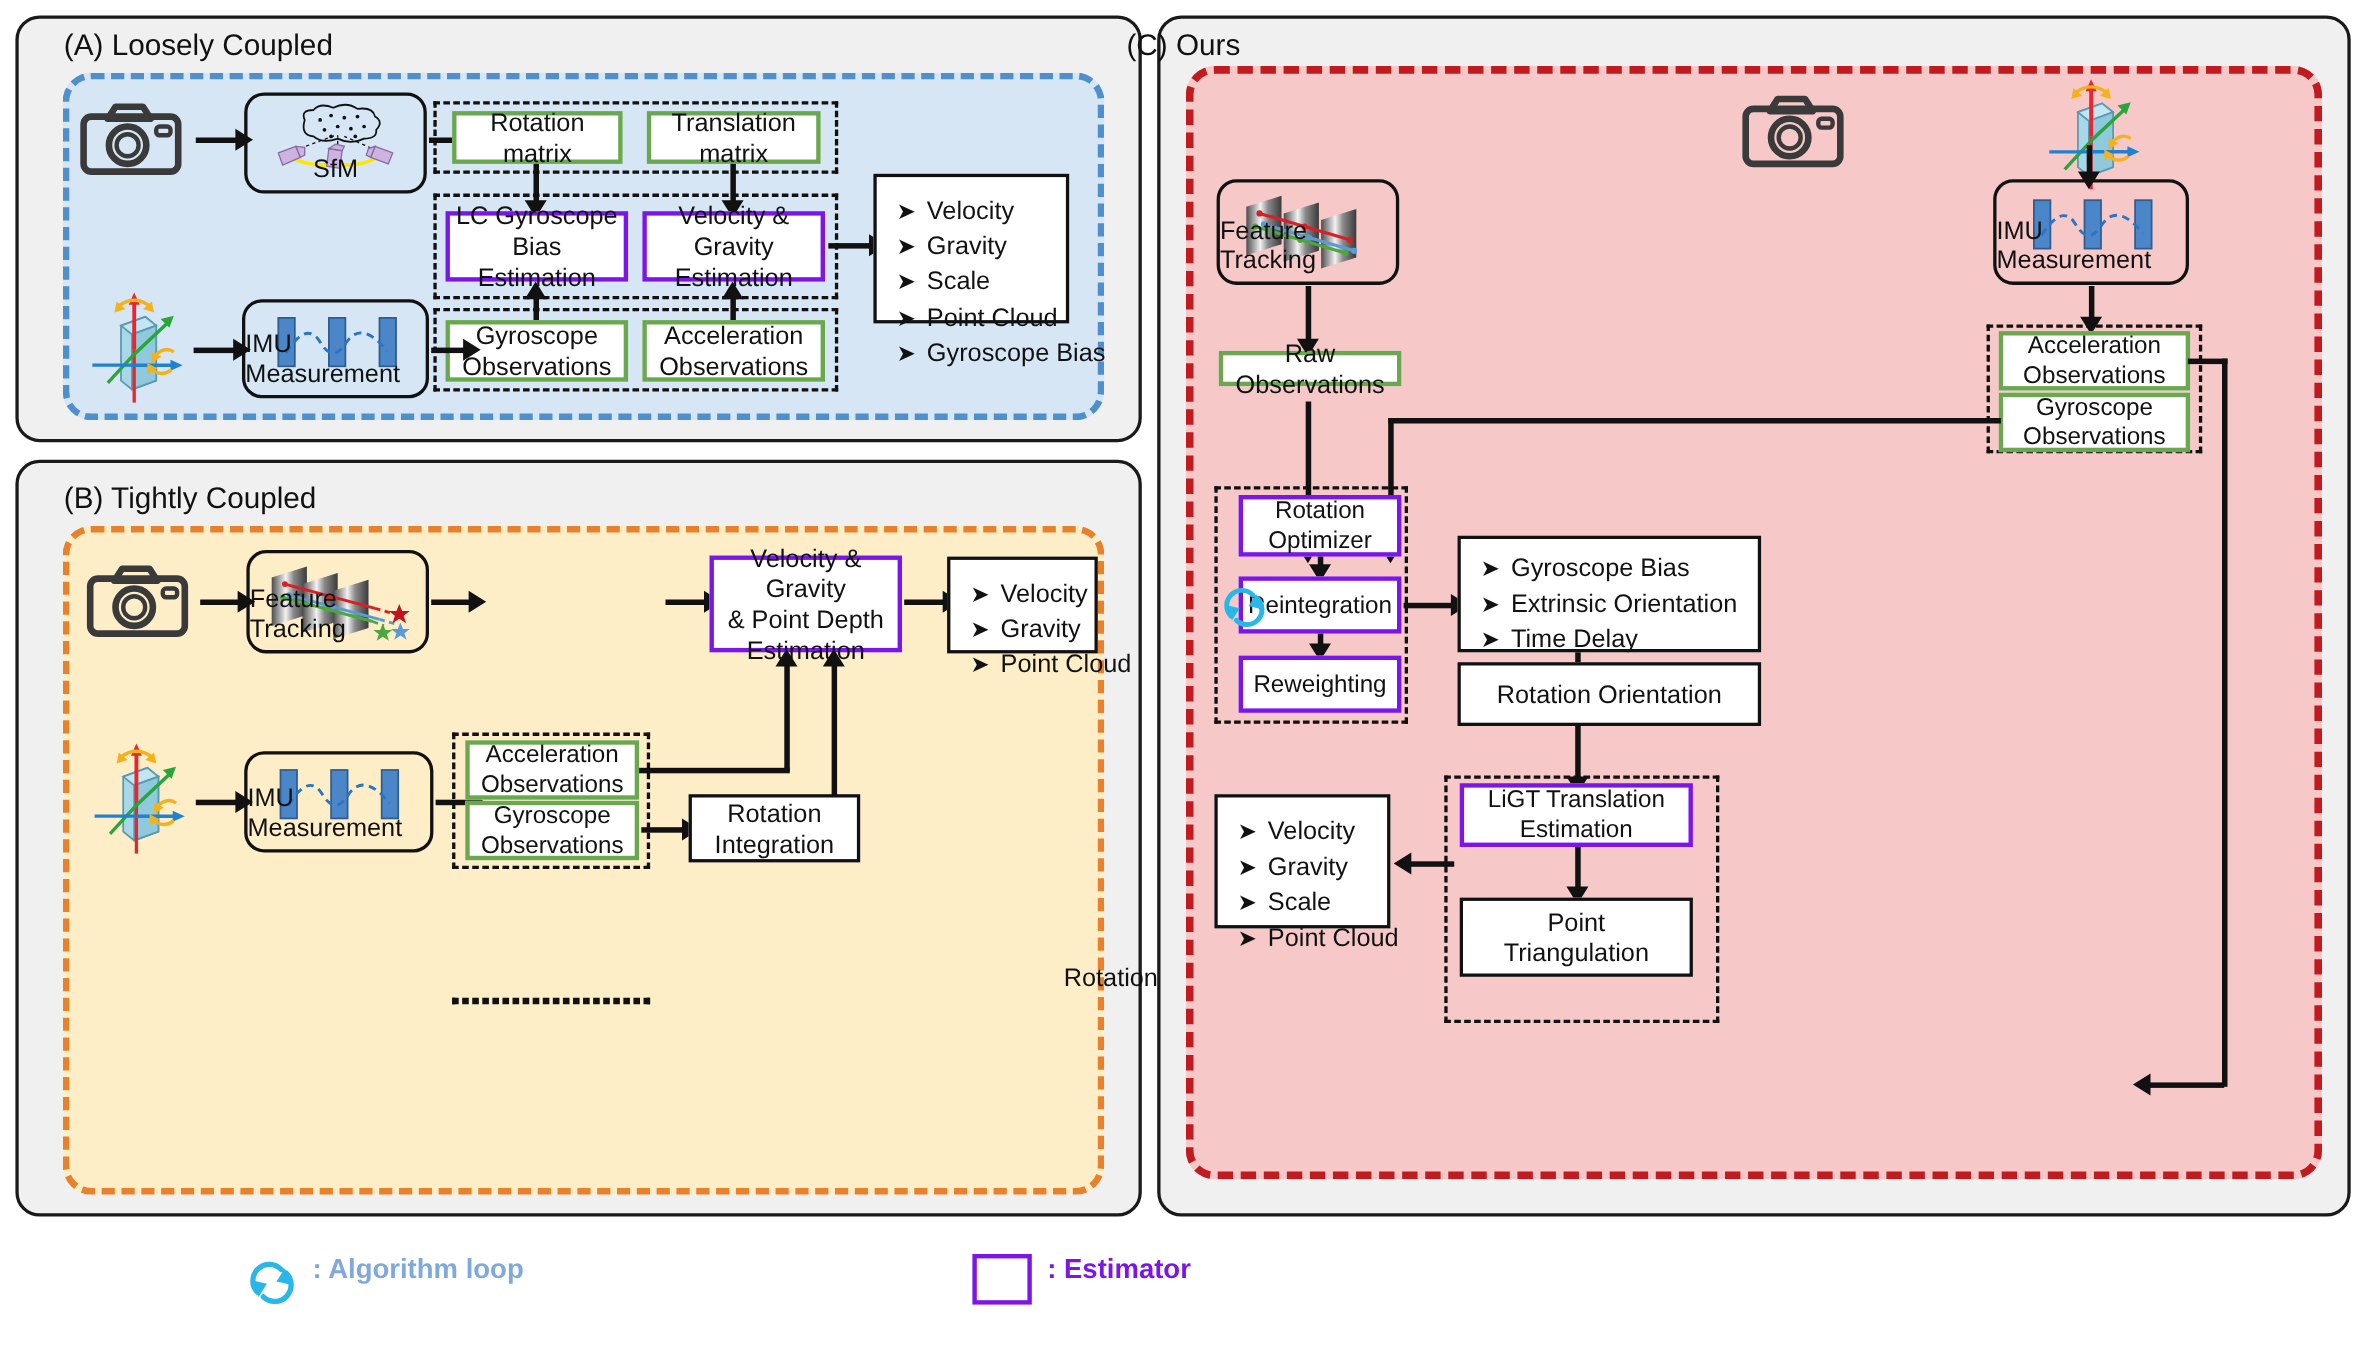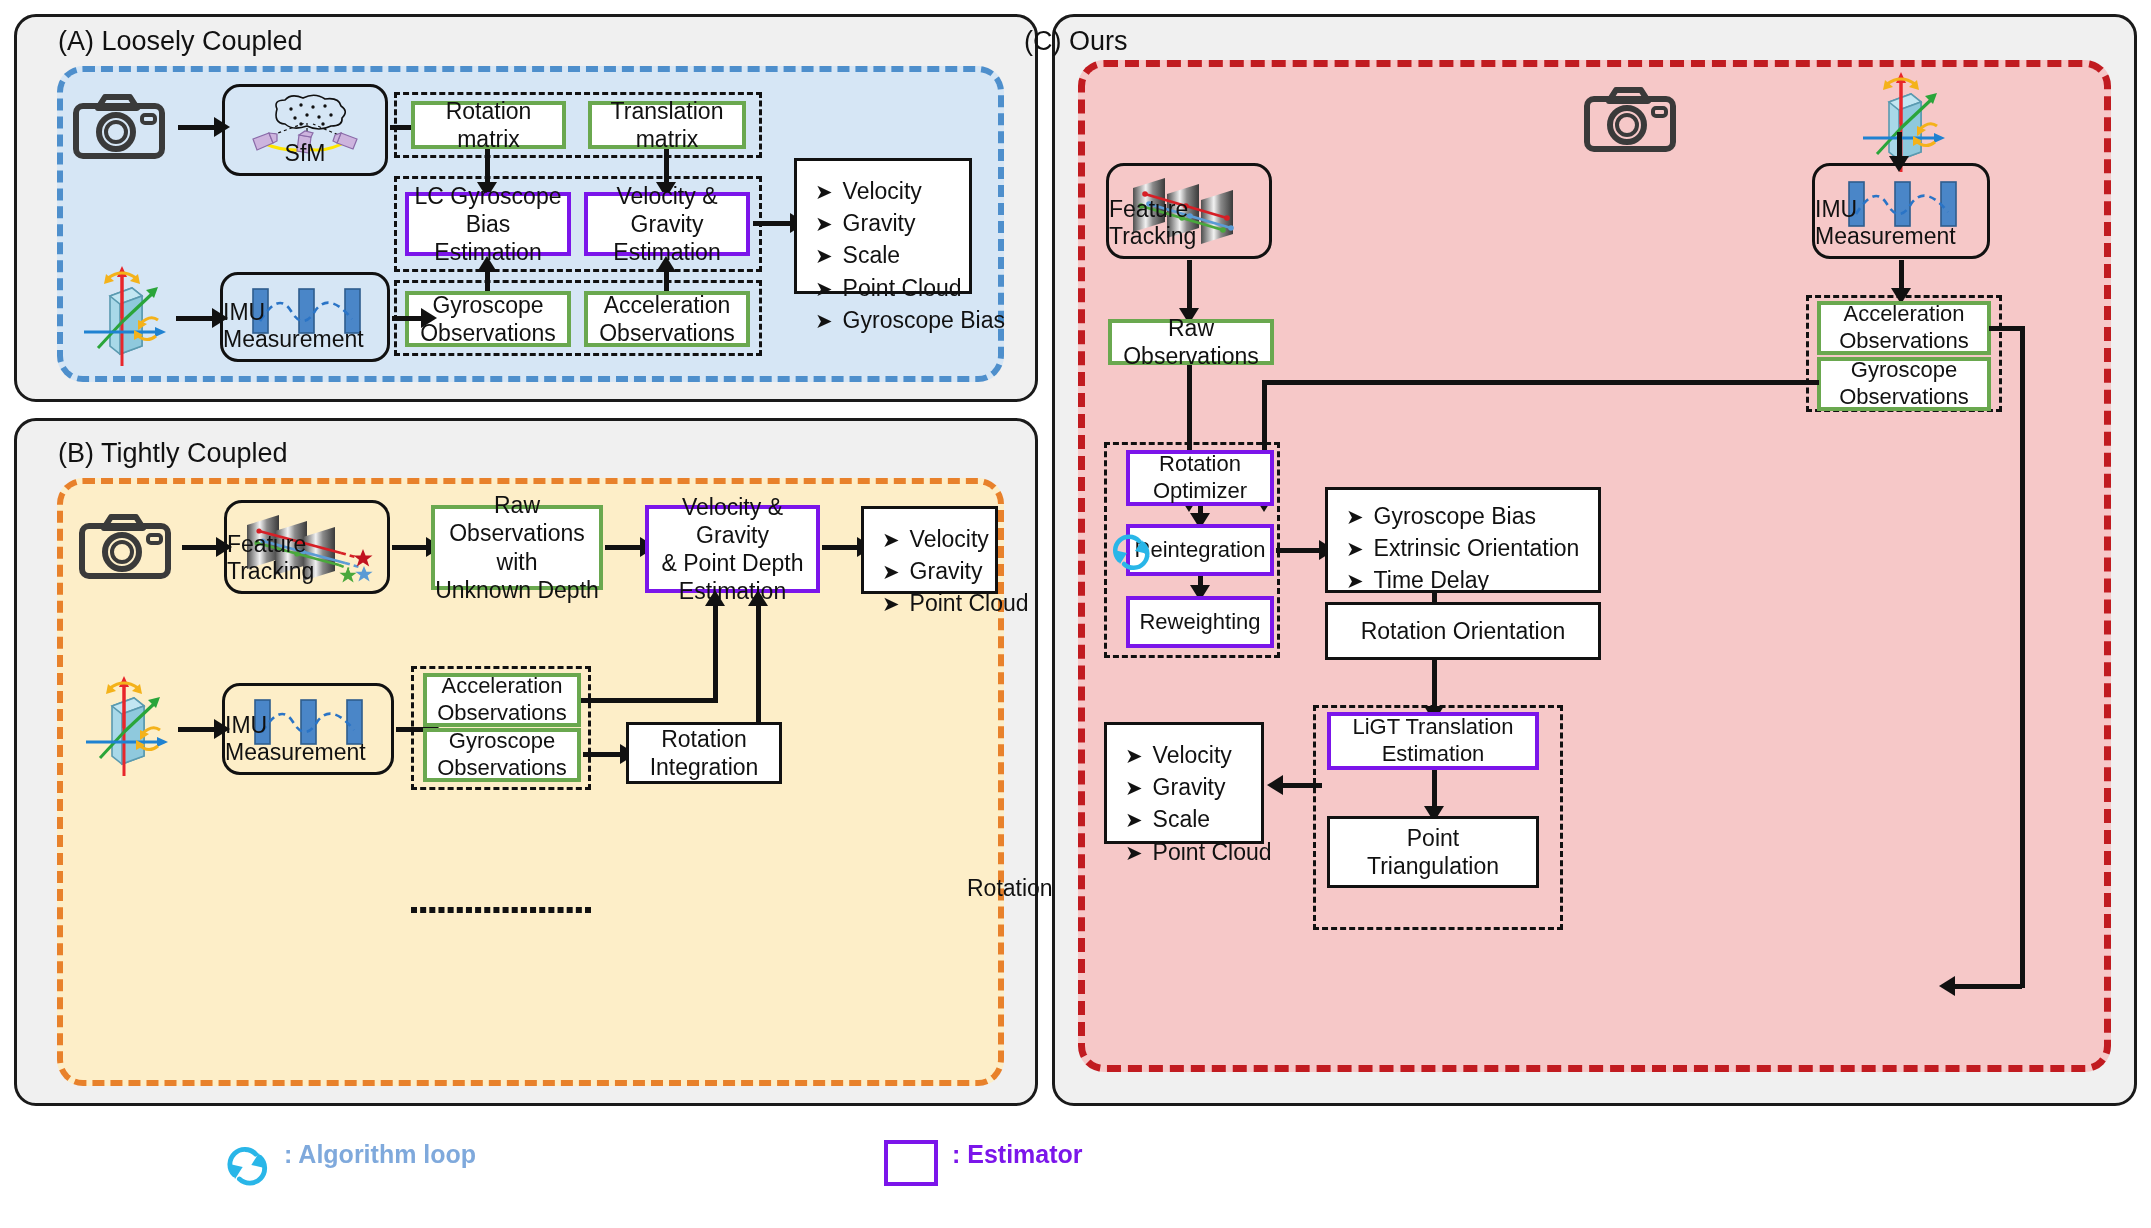--- a/index.html
+++ b/index.html
@@ -254,25 +254,20 @@
         <polygon points="123,57 125.4,62.8 131.6,62.8 126.6,66.6 128.6,72.5 123,68.8 117.4,72.5 119.4,66.6 114.4,62.8 120.6,62.8" fill="#5b9bd5"></polygon>
         <polygon points="107,58 109.4,63.8 115.6,63.8 110.6,67.6 112.6,73.5 107,69.8 101.4,73.5 103.4,67.6 98.4,63.8 104.6,63.8" fill="#4aa83c"></polygon>
       </svg>
     </div>
     <span class="cap">Feature Tracking</span>
   </div>
 
   <div class="line" style="left:392px;top:545px;width:36px;height:5px;"></div>
   <div class="arrowhead ah-right" style="left:426px;top:537px;"></div>
 
-  <div class="box green" style="left:431px;top:505px;width:172px;height:85px;flex-direction:column;">
-    <span>Raw</span>
-    <span>Observations with</span>
-    <span>Unknown Depth</span>
-  </div>
 
   <div class="line" style="left:605px;top:545px;width:37px;height:5px;"></div>
   <div class="arrowhead ah-right" style="left:640px;top:537px;"></div>
 
   <div class="box purple" style="left:645px;top:505px;width:175px;height:88px;flex-direction:column;">
     <span>Velocity &amp; Gravity</span>
     <span>&amp; Point Depth</span>
     <span>Estimation</span>
   </div>
 
@@ -443,21 +438,21 @@
         <rect x="100" y="4" width="15" height="44" fill="#4a86c8" stroke="#2e5d8e" stroke-width="1.6"></rect>
         <path d="M15 36 Q34 6 46 26 Q58 46 70 26 Q84 6 107 34" stroke="#2a74c6" stroke-width="2.6" fill="none" stroke-dasharray="7,5"></path>
       </svg>
     </div>
     <span class="cap">IMU Measurement</span>
   </div>
 
   <div class="line" style="left:1187px;top:260px;width:5px;height:52px;"></div>
   <div class="arrowhead ah-down" style="left:1179px;top:308px;"></div>
 
-  <div class="box green" style="left:1108px;top:319px;width:166px;height:46px;">
+  <div class="box green" style="left:1108px;top:319px;width:166px;height:32px;">
     <span>Raw Observations</span>
   </div>
 
   <div class="line" style="left:1899px;top:260px;width:5px;height:32px;"></div>
   <div class="arrowhead ah-down" style="left:1891px;top:288px;"></div>
 
   <div class="dashgroup" style="left:1806px;top:295px;width:196px;height:117px;"></div>
   <div class="box green" style="left:1817px;top:301px;width:174px;height:54px;flex-direction:column;font-size:22px;">
     <span>Acceleration</span>
     <span>Observations</span>

